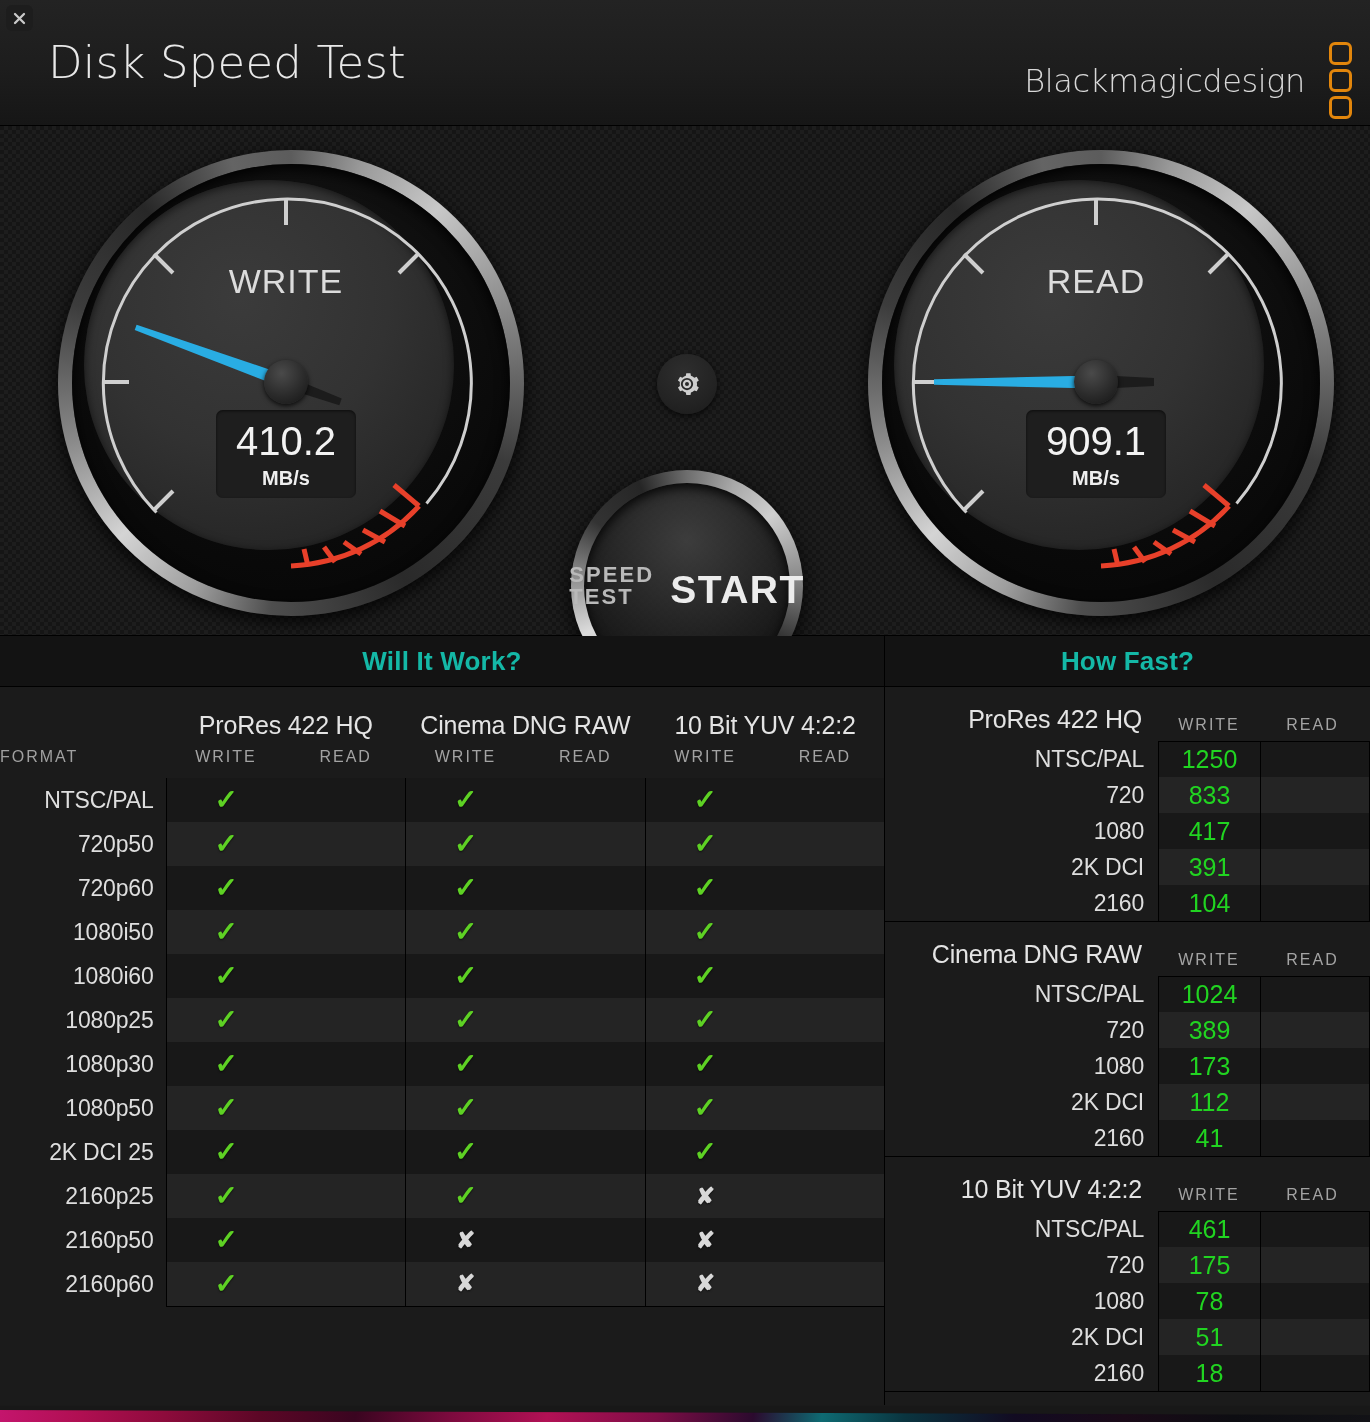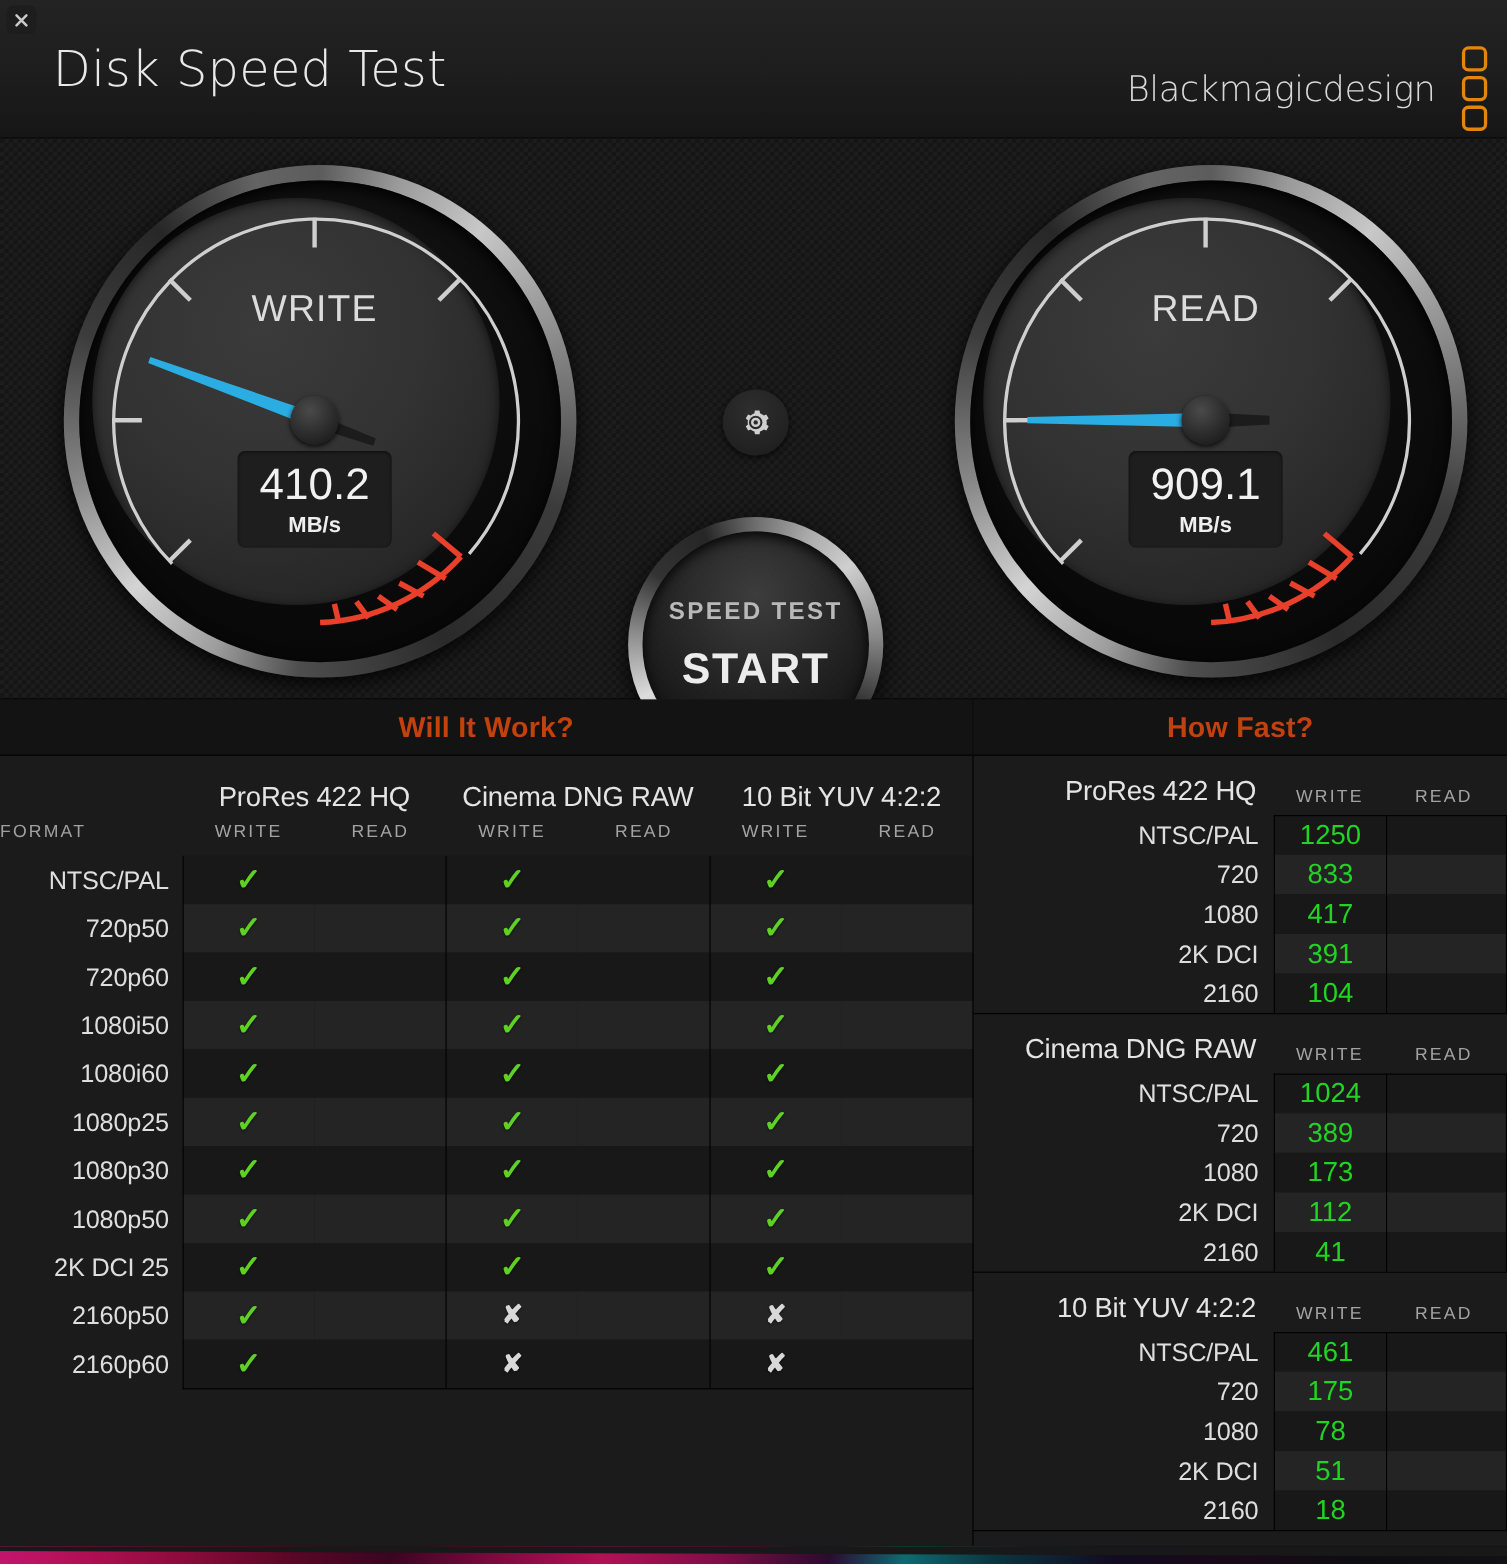--- a/index.html
+++ b/index.html
@@ -151,35 +151,35 @@
     position:absolute; left:13px; top:13px; right:13px; bottom:13px;
     border-radius:50%;
     background-color:#1d1d1d;
     background-image:
       radial-gradient(circle at 50% 28%, rgba(62,62,62,.95) 0%, rgba(32,32,32,.9) 55%, rgba(10,10,10,1) 100%),
       linear-gradient(45deg,#262626 25%,transparent 25%,transparent 75%,#262626 75%),
       linear-gradient(45deg,#262626 25%,transparent 25%,transparent 75%,#262626 75%);
     background-size:100% 100%, 8px 8px, 8px 8px;
     background-position:0 0, 0 0, 4px 4px;
     box-shadow:inset 0 4px 12px rgba(0,0,0,.9);
-    display:flex; flex-direction:column; align-items:center; justify-content:center;gap:16px;
+    display:flex; flex-direction:row; align-items:center; justify-content:center;gap:16px;
   }
   .start-small{ font-size:22px; font-weight:700; color:#b9b9b9; letter-spacing:2.1px; line-height:1; }
   .start-big{ font-size:39px; font-weight:700; color:#ececec; letter-spacing:1.5px; margin-top:6px; line-height:1; }
 
   
   .lower{ position:relative; display:flex; height:769px; width:100%; background:#1b1b1b; }
   .panel-left{ width:885px; border-right:1px solid #000; position:relative; }
   .panel-right{ width:485px; position:relative; }
 
   .panel-head{
     height:51px; display:flex; align-items:center; justify-content:center;
     background:#131313; border-bottom:1px solid #000;
   }
-  .panel-head h2{ font-size:26px; font-weight:700; color:#c2410c; letter-spacing:.2px; }
+  .panel-head h2{ font-size:26px; font-weight:700; color:#14b8a6; letter-spacing:.2px; }
 
   
   table{ border-collapse:collapse; width:100%; table-layout:fixed; }
 
   .wiw{ margin-top:0; }
   .wiw col.fmt{ width:166px; }
   .wiw col.cell{ width:119.8px; }
 
   .wiw th.group{
     font-size:25px; font-weight:400; color:#e4e4e4; padding:24px 0 4px;
@@ -457,20 +457,29 @@
               <tr>
                 <td class="rowlabel">2K DCI 25</td>
                 <td class="mark sep"><span class="tick">✓</span></td>
                 <td class="mark"></td>
                 <td class="mark sep"><span class="tick">✓</span></td>
                 <td class="mark"></td>
                 <td class="mark sep"><span class="tick">✓</span></td>
                 <td class="mark endsep"></td>
               </tr>
               <tr>
+                <td class="rowlabel">2160p25</td>
+                <td class="mark sep"><span class="tick">✓</span></td>
+                <td class="mark"></td>
+                <td class="mark sep"><span class="tick">✓</span></td>
+                <td class="mark"></td>
+                <td class="mark sep"><span class="cross">✘</span></td>
+                <td class="mark endsep"></td>
+              </tr>
+              <tr>
                 <td class="rowlabel">2160p50</td>
                 <td class="mark sep"><span class="tick">✓</span></td>
                 <td class="mark"></td>
                 <td class="mark sep"><span class="cross">✘</span></td>
                 <td class="mark"></td>
                 <td class="mark sep"><span class="cross">✘</span></td>
                 <td class="mark endsep"></td>
               </tr>
               <tr>
                 <td class="rowlabel">2160p60</td>

